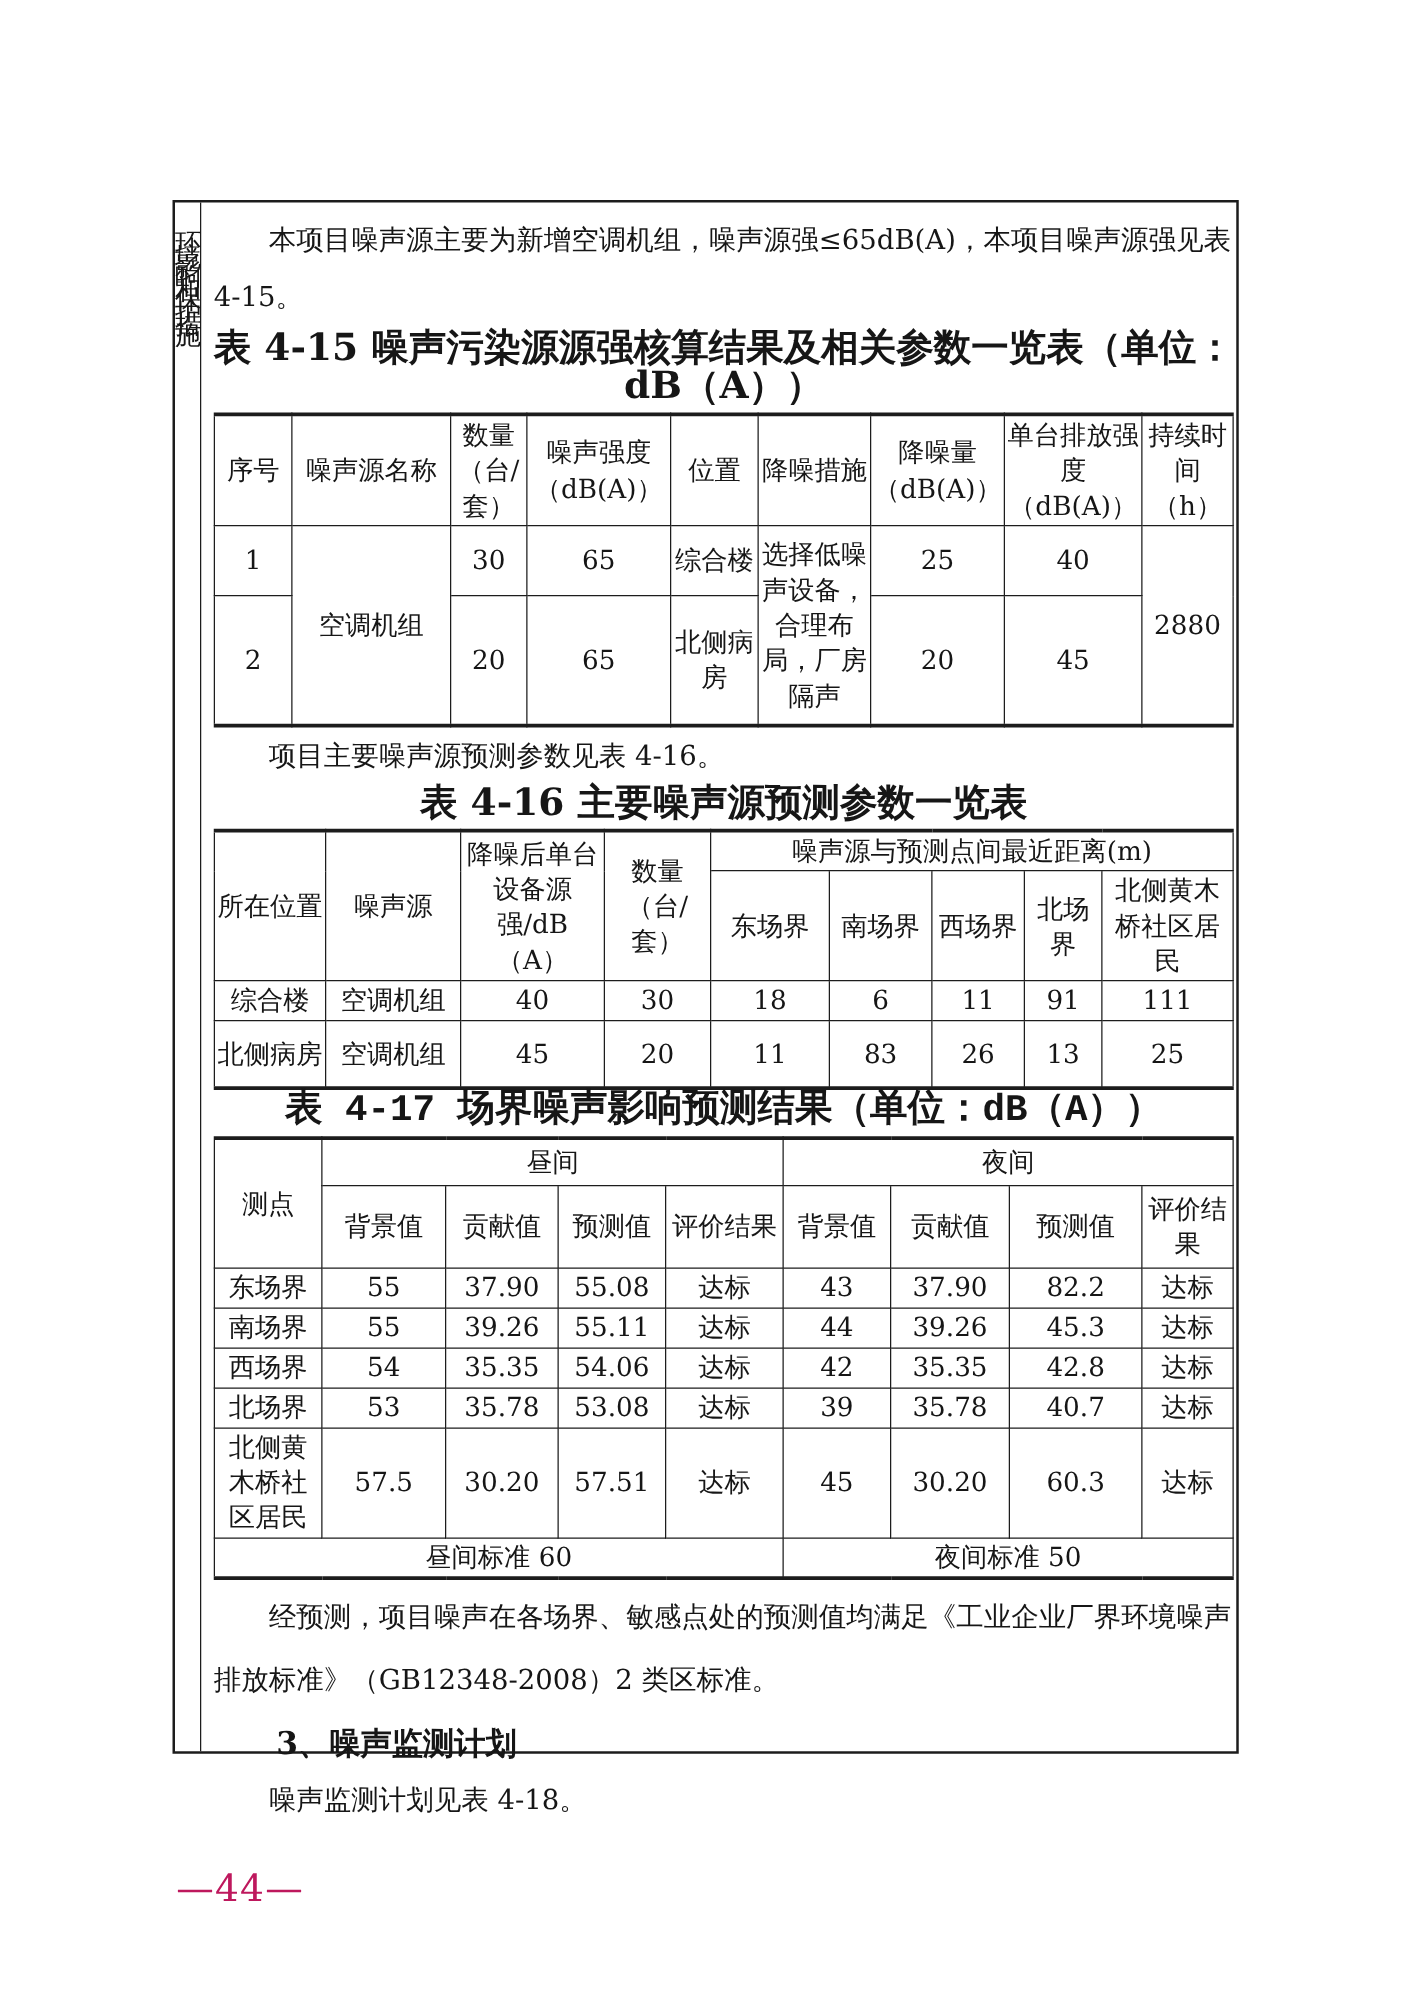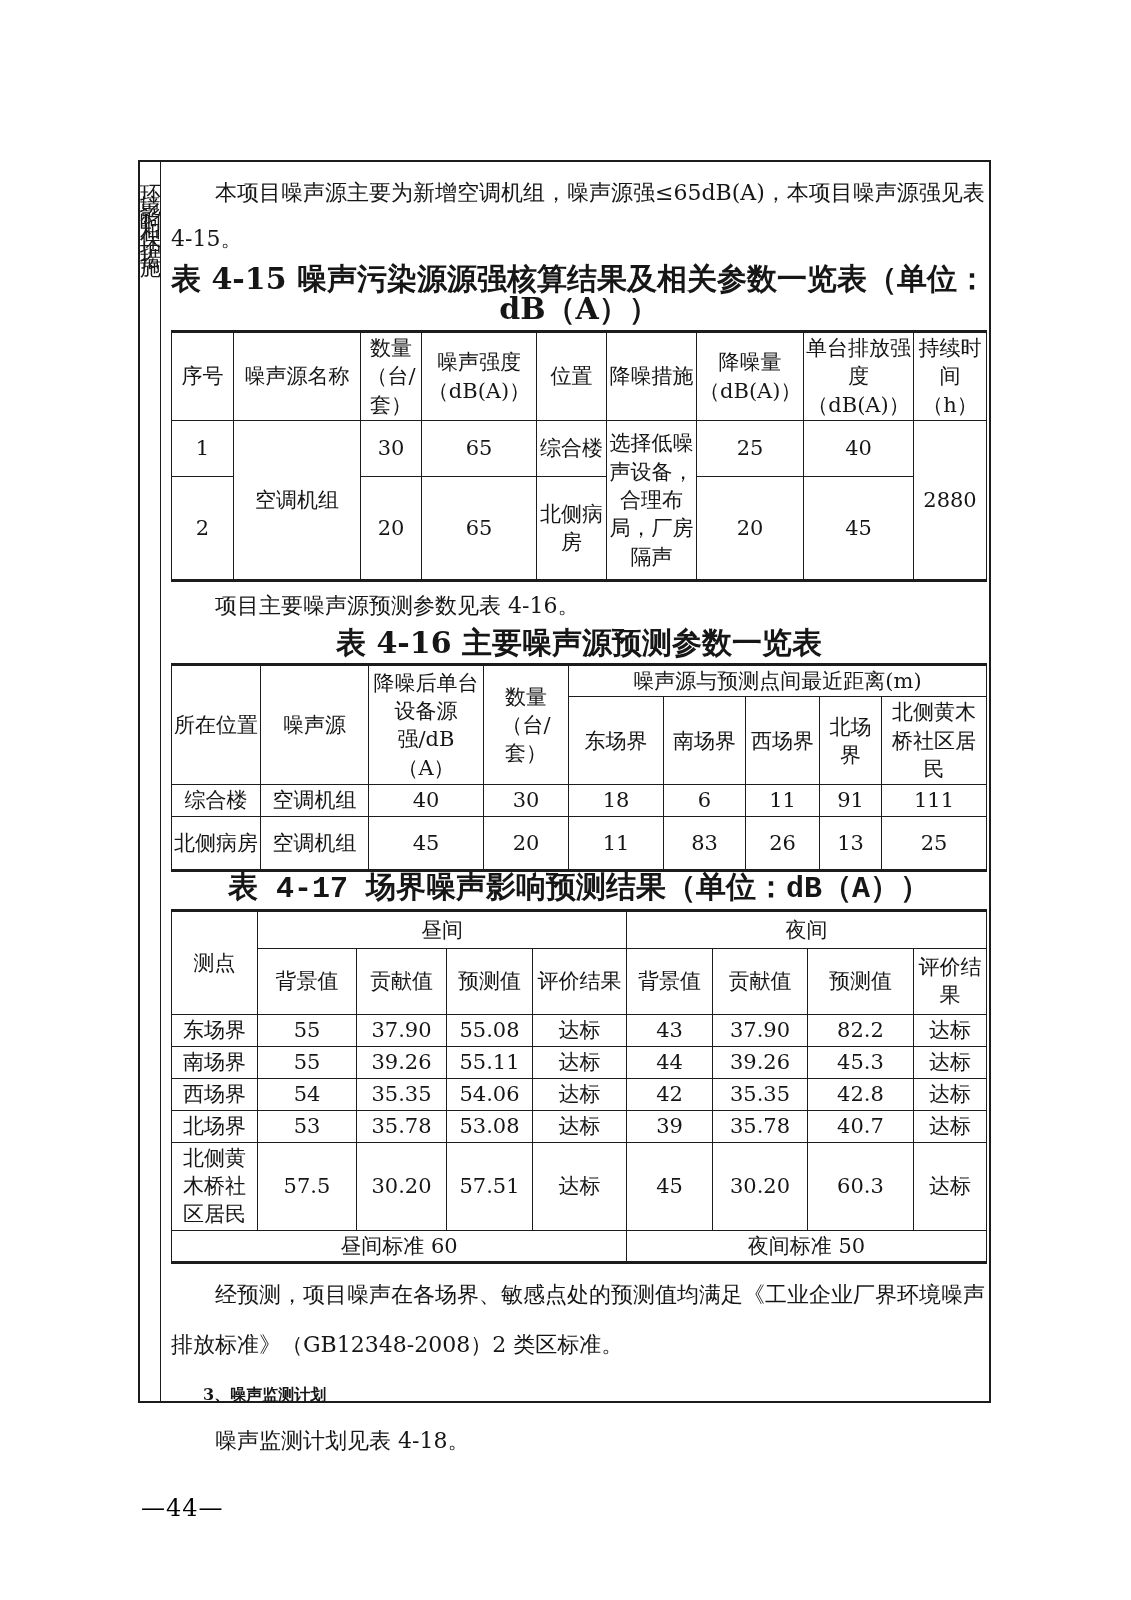--- a/index.html
+++ b/index.html
@@ -89,32 +89,32 @@
   .t417 .grp th { height:38px; }
   .t417 .sub th { height:66px; }
   .t417 .dr td  { height:32px; }
   .t417 .tall td{ height:66px; }
   .t417 .foot td{ height:32px; }
   .heading3 {
     font-weight:bold;
     text-indent:2em;
     line-height:30px;
     margin-top:10px;
-    font-size:16px;
+    font-size:25px;
   }
   .monitor-line {
     text-indent:2em;
     line-height:30px;
     margin-top:16px;
   }
   .page-number {
     position:absolute;
     left:141px; top:1494px;
-    font-size:24px;
-    color:#000000;
+    font-size:30px;
+    color:#be185d;
     letter-spacing:1px;
   }
 </style>
 </head>
 <body>
 
 <div class="doc-box">
   <div class="sidebar">
     <div class="sidebar-text">环境影响和保护措施</div>
   </div>

